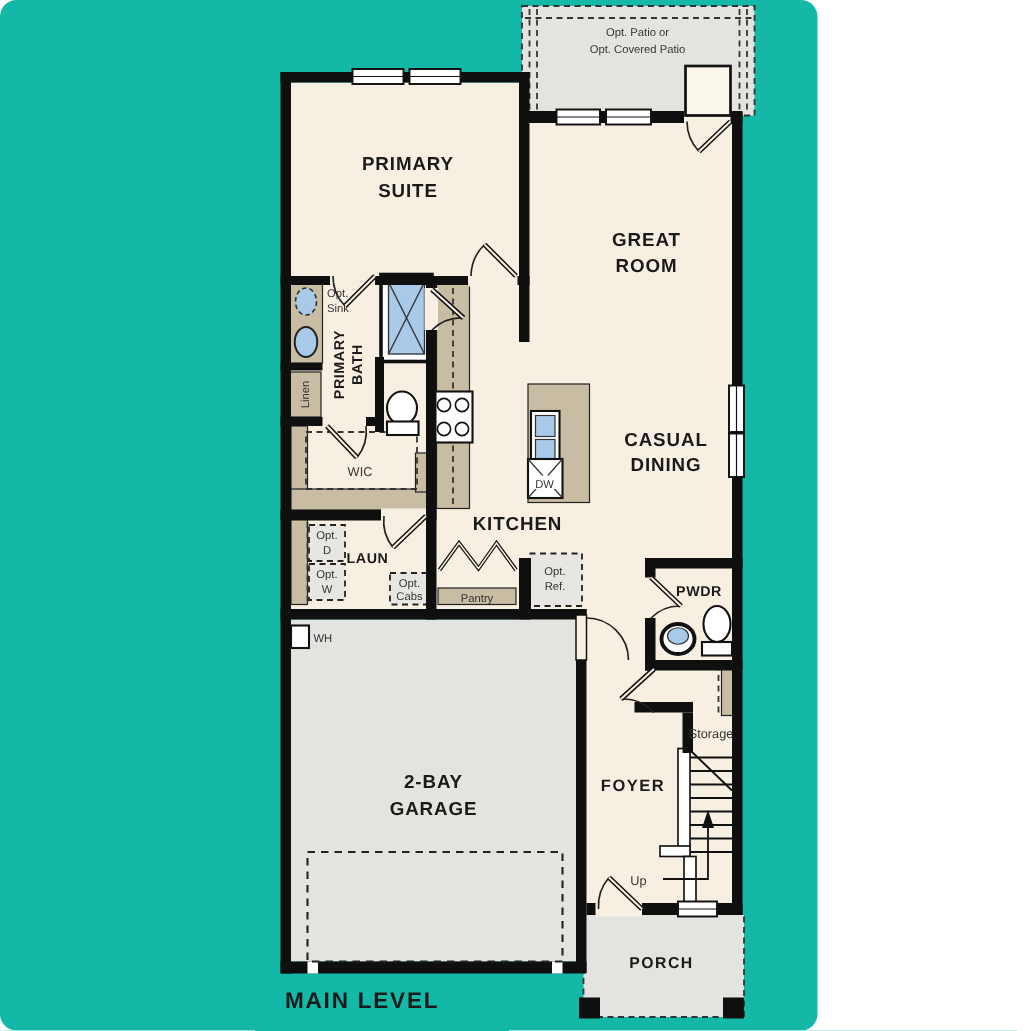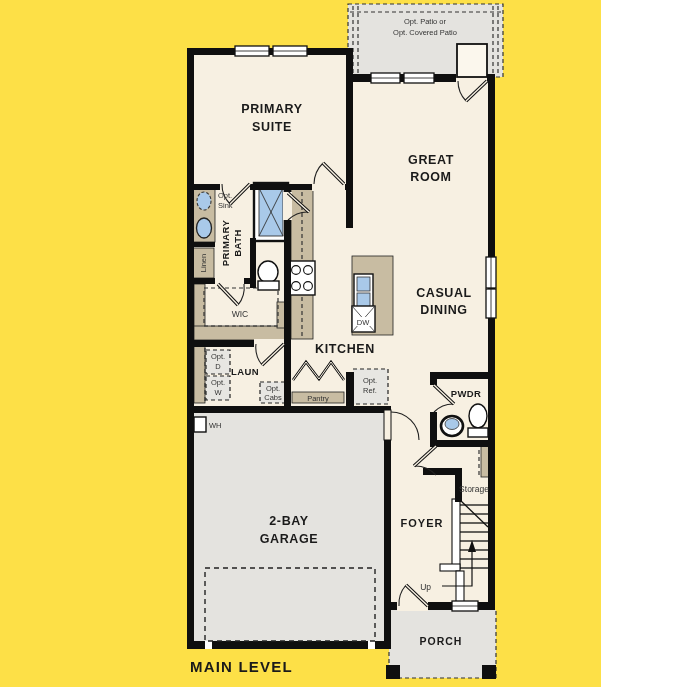--- a/index.html
+++ b/index.html
@@ -1,16 +1,16 @@
 <!DOCTYPE html>
 <html><head>
 <meta charset="utf-8">
 <style>
   html,body{margin:0;padding:0;background:#ffffff;}
-  .stage{position:relative;width:601px;height:687px;background:#fde047;overflow:hidden;}
+  .stage{position:relative;width:545px;height:687px;background:#14b8a6;overflow:hidden;border-radius:11px;}
   svg{display:block;}
   text{font-family:"Liberation Sans","DejaVu Sans",sans-serif;fill:#1a1a1a;}
   .room-label{font-size:12.5px;font-weight:bold;letter-spacing:.6px;text-anchor:middle;}
   .room-label-sm{font-size:9.5px;font-weight:bold;letter-spacing:.4px;text-anchor:middle;}
   .tiny{font-size:7.5px;font-weight:normal;fill:#333;text-anchor:middle;}
   .tiny-l{font-size:7.5px;font-weight:normal;fill:#333;text-anchor:start;}
   .small{font-size:8.5px;font-weight:normal;fill:#333;text-anchor:middle;}
   .title{font-size:15px;font-weight:bold;letter-spacing:1.2px;text-anchor:start;}
   .wall{fill:#0f0f0f;}
   .cream{fill:#F7F0E2;}

